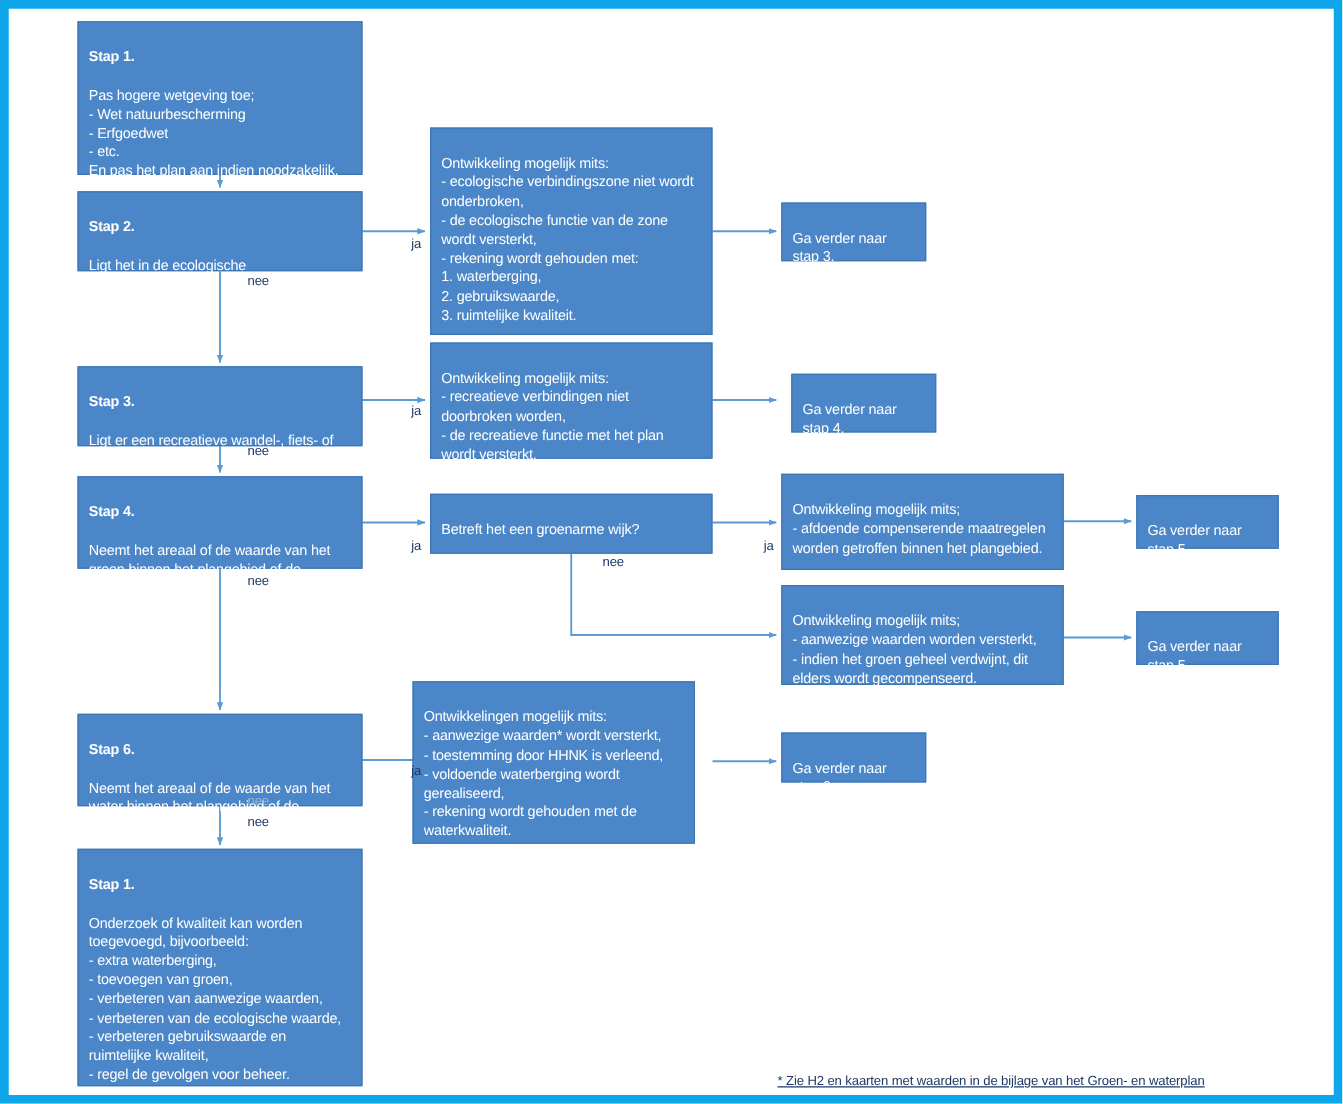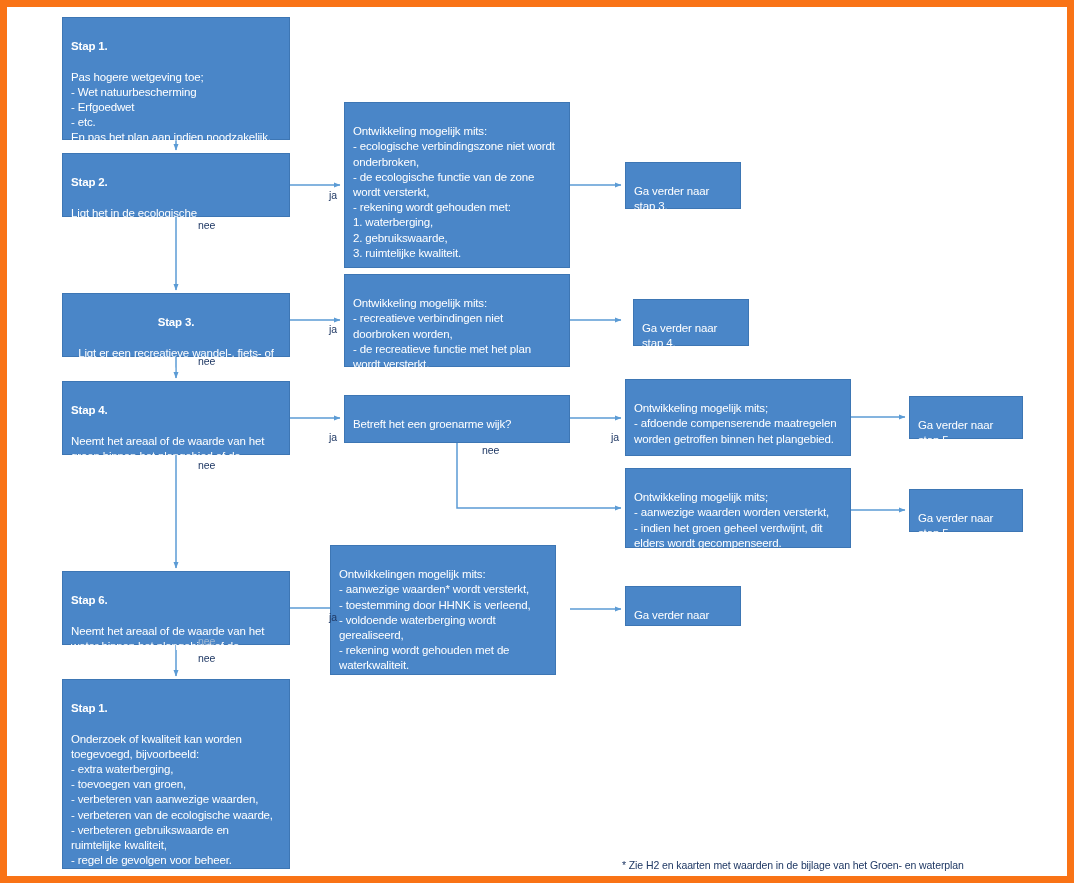--- a/index.html
+++ b/index.html
@@ -5,21 +5,21 @@
   html, body {
     margin: 0;
     padding: 0;
     background: #ffffff;
   }
   #page {
     position: relative;
     width: 1074px;
     height: 883px;
     background: #ffffff;
-    border: 7px solid #f97316;
+    border: 7px solid #0ea5e9;
     box-sizing: border-box;
     overflow: hidden;
     font-family: "Liberation Sans", sans-serif;
   }
   #canvas {
     position: absolute;
     left: 0; top: 0;
     width: 1060px;
     height: 869px;
   }
@@ -61,20 +61,21 @@
   .edge-label.ghost {
     color: #9fb8d4;
   }
   .footnote {
     position: absolute;
     color: #1f3864;
     font-size: 10.5px;
     line-height: 13px;
     letter-spacing: -0.1px;
     white-space: nowrap;
+    text-decoration: underline;
   }
 </style>
 </head>
 <body>
 
 <div id="page">
   <div id="canvas">
 
     <svg id="connectors" viewBox="0 0 1060 869" preserveAspectRatio="none">
       <defs>
@@ -123,21 +124,21 @@
 - rekening wordt gehouden met:
    1. waterberging,
    2. gebruikswaarde,
    3. ruimtelijke kwaliteit.</span>
     </div>
 
     <div class="node" style="left:618px;top:155px;width:116px;height:47px;">
       <span class="bdy">Ga verder naar stap 3.</span>
     </div>
 
-    <div class="node" style="left:55px;top:286px;width:228px;height:64px;text-align:center;">
+    <div class="node" style="left:55px;top:286px;width:228px;height:64px;">
       <span class="ttl">Stap 3.</span>
       <span class="bdy">Ligt er een recreatieve wandel-, fiets- of vaarverbinding in het plangebied ?</span>
     </div>
 
     <div class="node" style="left:337px;top:267px;width:226px;height:93px;">
       <span class="bdy">Ontwikkeling mogelijk mits:
 - recreatieve verbindingen niet doorbroken worden,
 - de recreatieve functie met het plan wordt versterkt.</span>
     </div>
 

